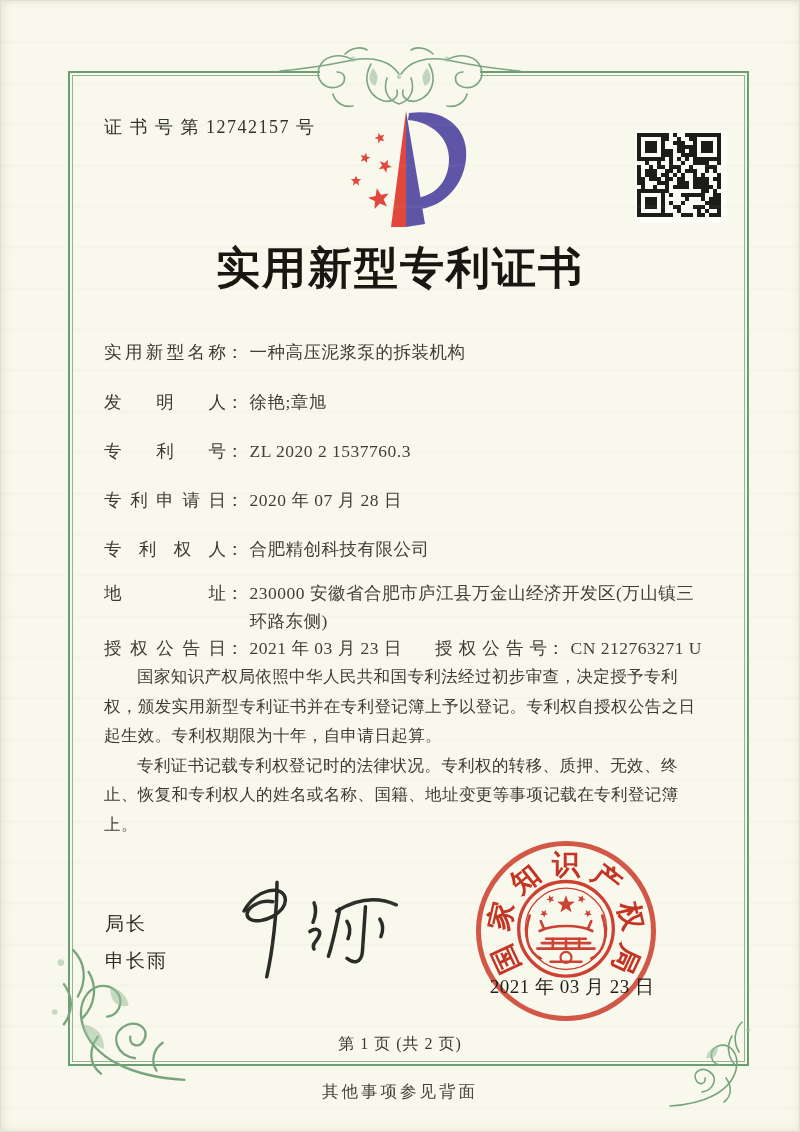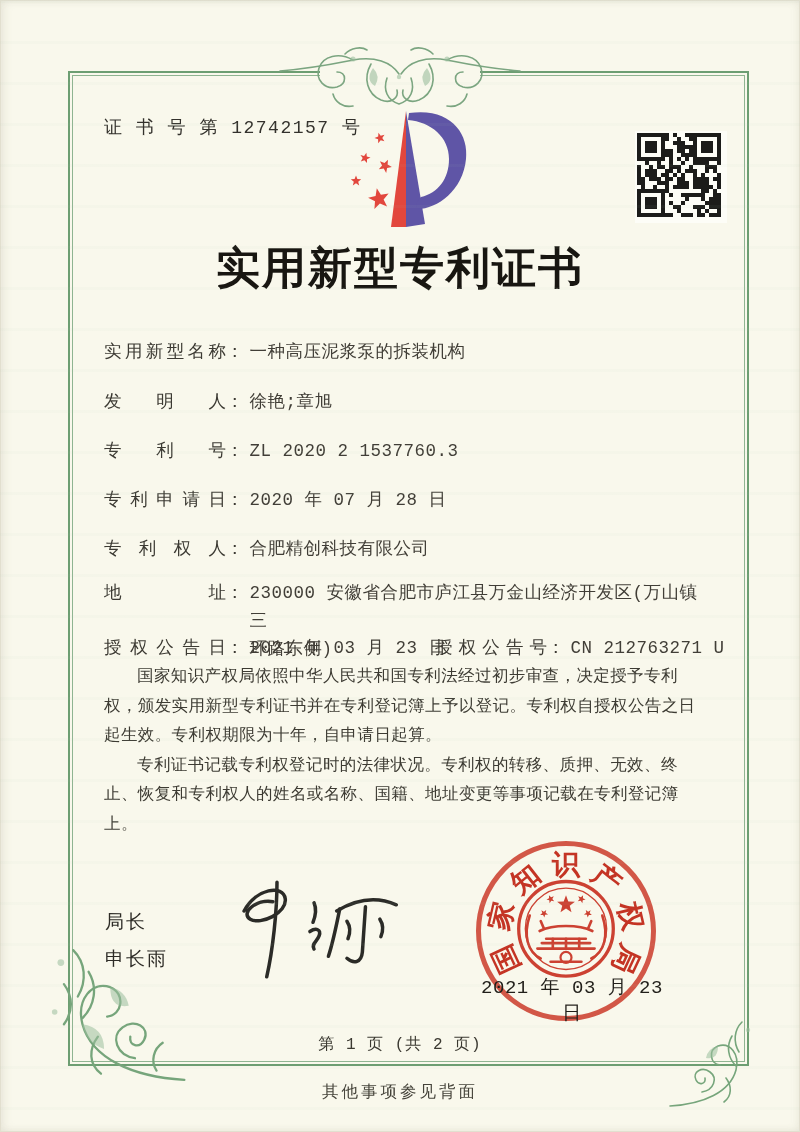--- a/index.html
+++ b/index.html
@@ -1,20 +1,20 @@
 <!DOCTYPE html>
 <html><head>
 <meta charset="utf-8">
 <style>
   html,body{margin:0;padding:0;background:#e9e7dc;}
   .page{
     position:relative; width:800px; height:1132px; overflow:hidden;
     background:#f9f8ec;
     box-shadow:inset 0 0 0 1px #e2dfcf, inset 4px 0 10px rgba(120,115,95,.12), inset -3px 0 8px rgba(120,115,95,.08);
-    font-family:Liberation Mono, monospace;
+    font-family:Liberation Serif, serif;
     color:#33312c;
   }
   .page::after{content:"";position:absolute;inset:0;pointer-events:none;
     background:repeating-linear-gradient(180deg, rgba(170,200,175,.05) 0 3px, rgba(0,0,0,0) 3px 41px);}
   
   .frame{position:absolute;left:68px;top:71px;width:677px;height:991px;border:2.5px solid #6d9e72;}
   .frame-inner{position:absolute;inset:2px;border:1px solid #8fb491;}
   .ornament{position:absolute;pointer-events:none;}
   
   .cert-no{position:absolute;left:104px;top:115px;font-size:18px;letter-spacing:1.5px;color:#33312c;}

